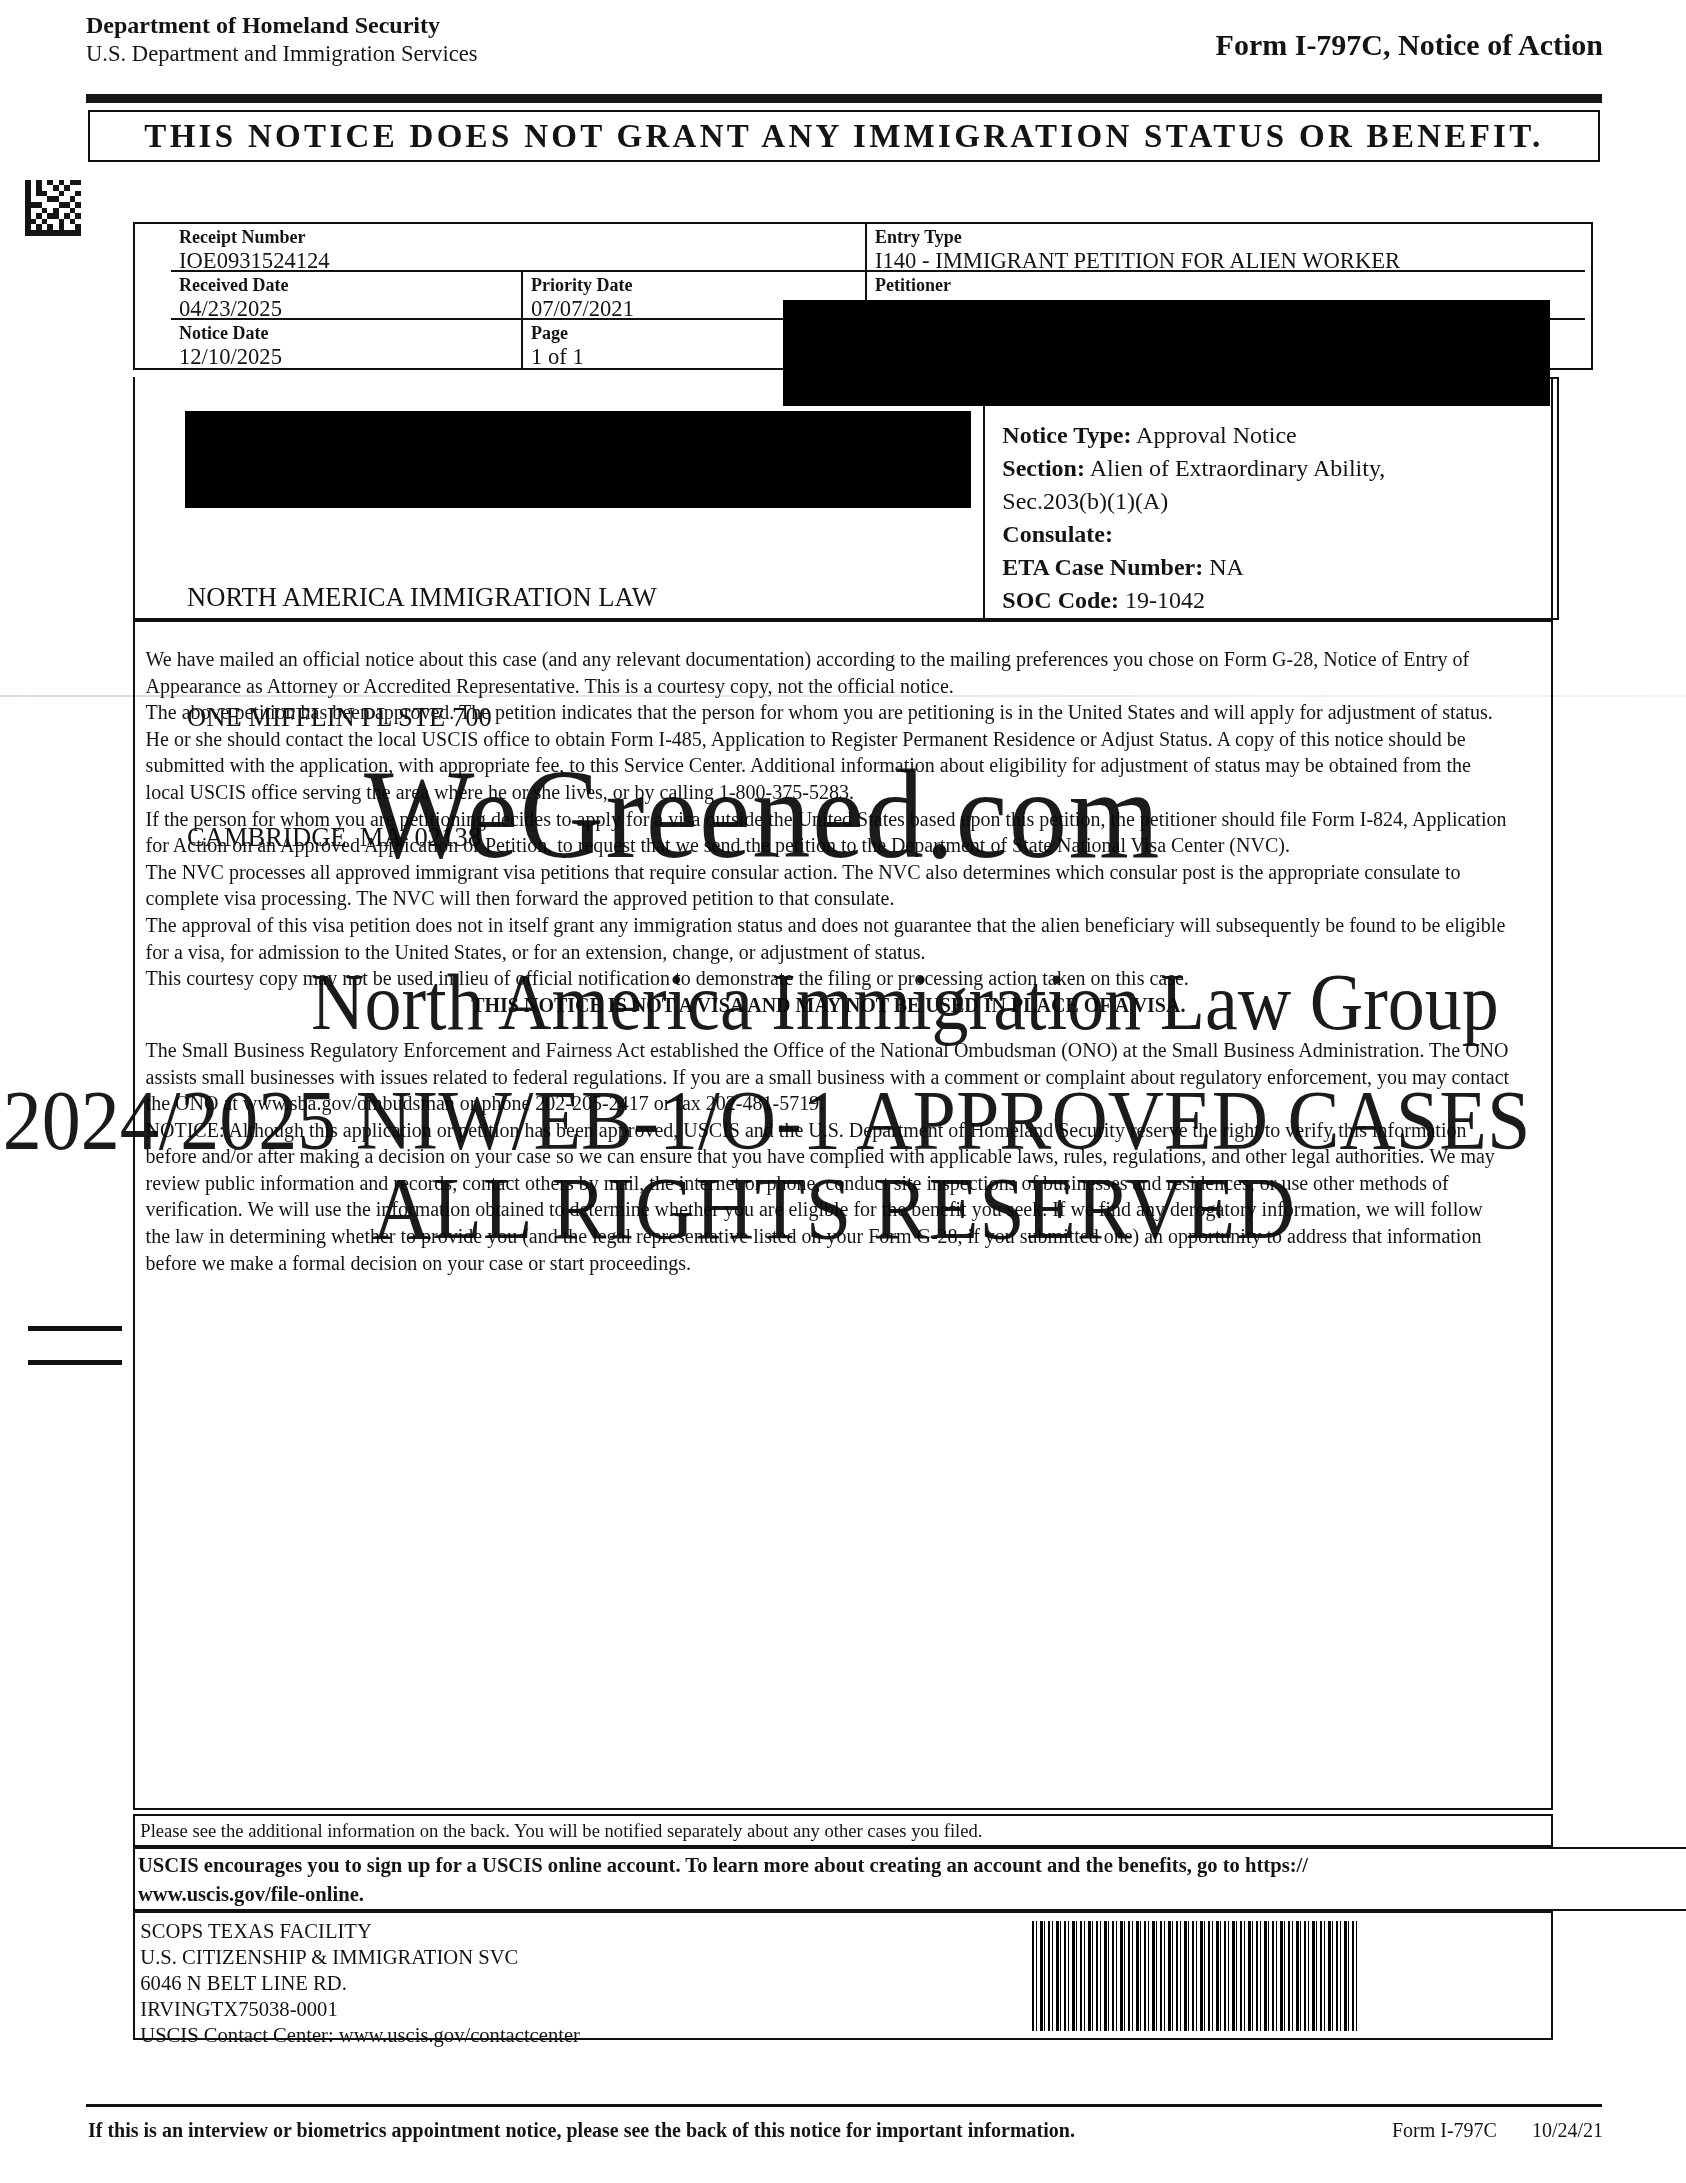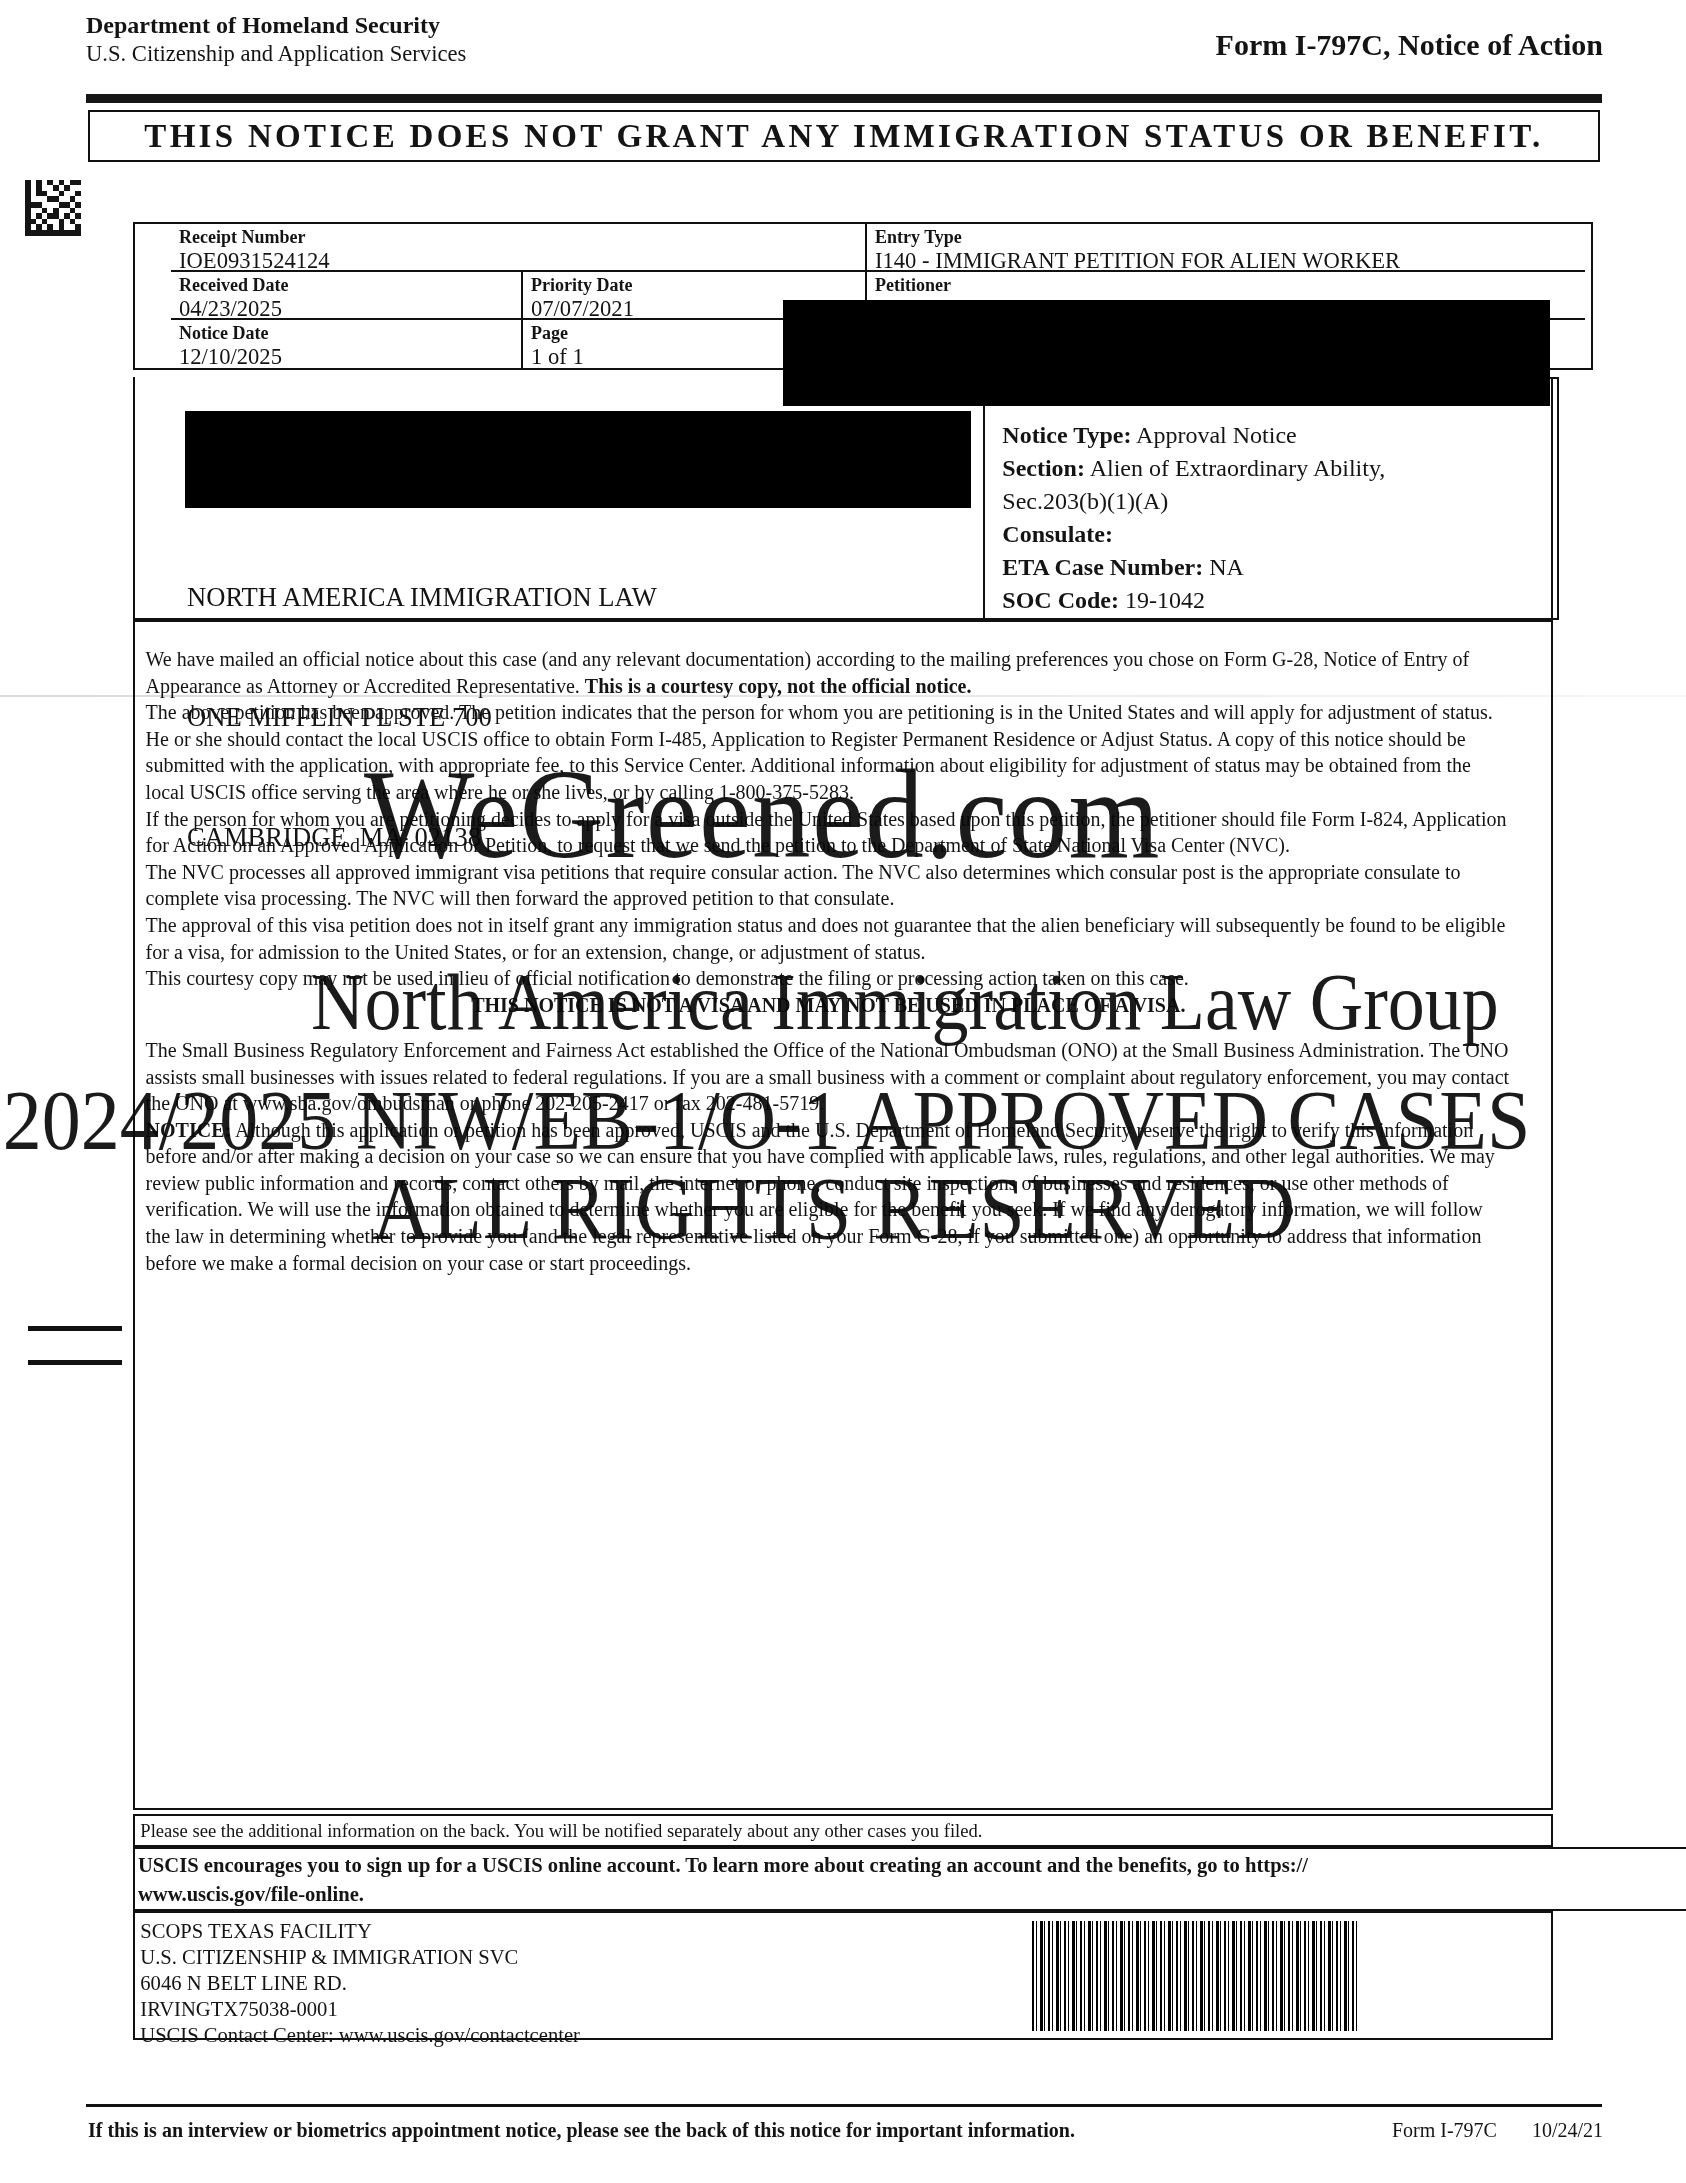--- a/index.html
+++ b/index.html
@@ -59,21 +59,21 @@
   #mainbox p { margin:0; }
   #p1 { margin-bottom:26.6px; }
   #body-heading { text-decoration:underline; font-size:20px; margin-bottom:6.6px; }
   #p2 { margin-bottom:20px; }
   #p3 { margin-bottom:6.6px; }
   #p4 { margin-bottom:15.3px; }
   #p5 { margin-bottom:11.3px; }
   #p6 { margin-bottom:11.3px; }
   #visa-line { text-align:center; font-weight:bold; margin-bottom:18.6px; }
   #p7 { margin-bottom:30px; }
-  .boldtxt { font-weight:bold; }
+  .boldtxt { font-weight:normal; }
 
   
   #boxA { left:133px; top:1814px; width:1420px; height:33px; border:2px solid #111;
     box-sizing:border-box; font-size:18.6px; line-height:28px; padding:1.3px 5.3px; }
   #boxB { left:133px; top:1847px; width:1556px; height:64px; border:2px solid #111;
     box-sizing:border-box; font-weight:bold; font-size:20.6px; line-height:29px; padding:2px 3px; }
   #boxC { left:133px; top:1911px; width:1420px; height:129px; border:2px solid #111;
     box-sizing:border-box; font-size:20.6px; line-height:26px; padding:5.3px 5.3px; }
   #boxC .contact { font-weight:normal; }
   #bc1d { left:1032px; top:1921px; width:327px; height:110px; background-color:#fff;
@@ -104,21 +104,21 @@
   #crease { left:0; top:695px; width:1687px; height:2px;
     background:linear-gradient(90deg, rgba(0,0,0,0.14), rgba(0,0,0,0.04)); }
 </style>
 </head>
 <body>
 
 <div id="page">
 
   <div id="hdr-left" class="abs">
     <div class="l1">Department of Homeland Security</div>
-    <div class="l2">U.S. Citizenship and Application Services</div>
+    <div class="l2">U.S. Department and Immigration Services</div>
   </div>
   <div id="hdr-title" class="abs">Form I-797C, Notice of Action</div>
 
   <div id="topbar" class="abs"></div>
 
   <div id="banner" class="abs">THIS NOTICE DOES NOT GRANT ANY IMMIGRATION STATUS OR BENEFIT.</div>
 
   <div id="dmx" class="abs">
     <svg viewBox="0 0 10 10" fill="#151515">
       <rect x="0" y="0" width="1" height="10"></rect>

